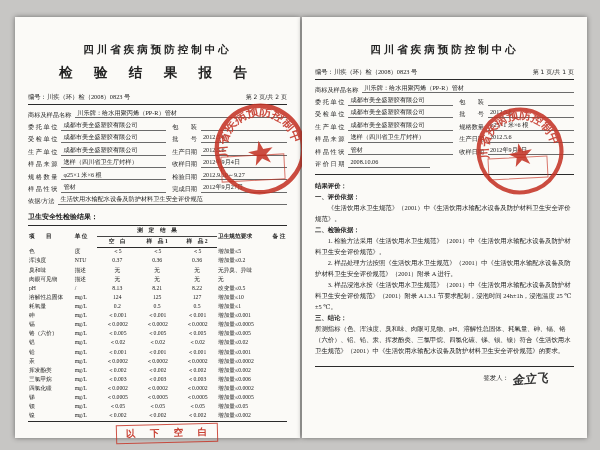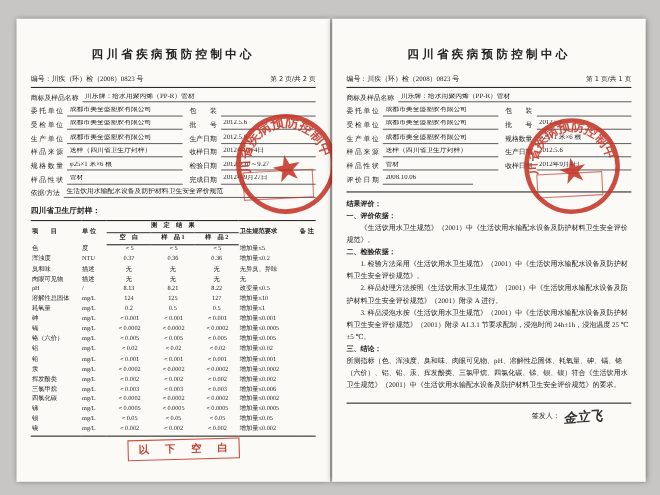--- a/index.html
+++ b/index.html
@@ -49,20 +49,21 @@
   .chop-left{top:138px;left:206px;width:62px;height:24px;transform:rotate(-3deg);}
   .chop-right{top:140px;left:186px;width:58px;height:20px;transform:rotate(-3deg);}
 </style>
 </head>
 <body>
 
 <div class="canvas">
 
   <div class="page page-left">
     <div class="org">四川省疾病预防控制中心</div>
+    <div class="title">检 验 结 果 报 告</div>
     <div class="docline">
       <span>编号：川疾（环）检（2008）0823 号</span>
       <span class="pageno">第 2 页/共 2 页</span>
     </div>
     <div class="rule-heavy"></div>
     <div class="info" id="info-left">
         <div class="info-row">
           <span class="ilab">商标及样品名称</span>
           <span class="ival">川乐牌：给水用聚丙烯（PP-R）管材</span>
         </div>
@@ -100,21 +101,21 @@
           <span class="ilab">样 品 性 状</span>
           <span class="ival">管材</span>
           <span class="ilab2">完成日期</span>
           <span class="ival" style="flex: 0 0 82px;">2012年9月27日</span>
         </div>
         <div class="info-row">
           <span class="ilab">依据/方法</span>
           <span class="ival">生活饮用水输配水设备及防护材料卫生安全评价规范</span>
         </div>
       </div>
-    <div class="section">四川省卫生厅封样：</div>
+    <div class="section">卫生安全性检验结果：</div>
 
     <table class="results">
       <thead>
         <tr>
           <th class="l col-item" rowspan="2">项　　目</th>
           <th class="l col-unit" rowspan="2">单 位</th>
           <th class="c grp" colspan="3">测　定　结　果</th>
           <th class="l col-req" rowspan="2">卫生规范要求</th>
           <th class="c col-rem" rowspan="2">备 注</th>
         </tr>

